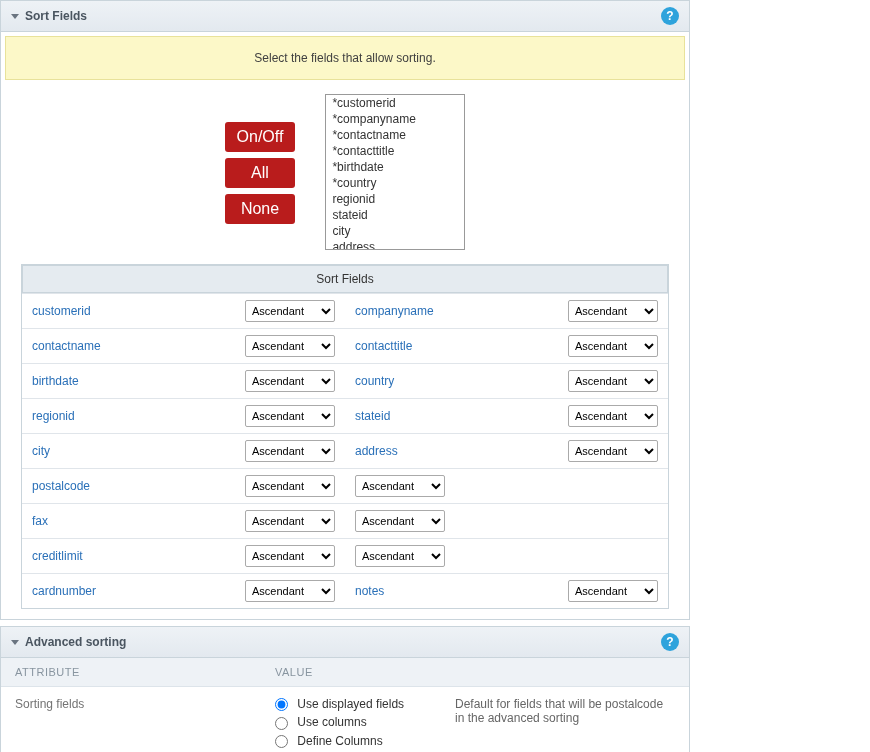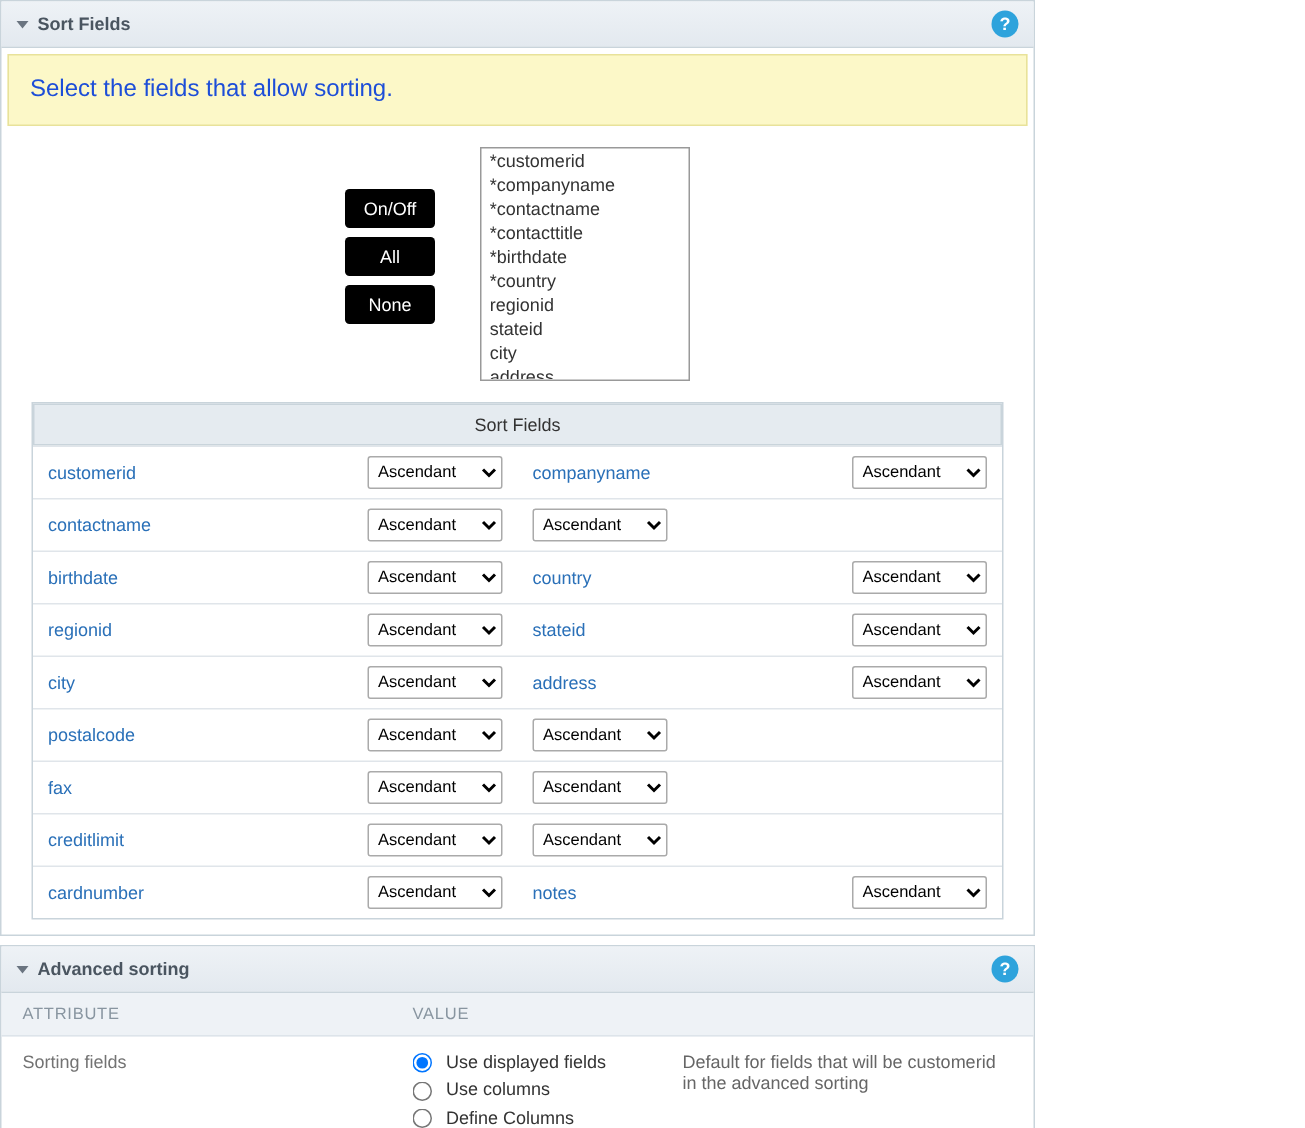--- a/index.html
+++ b/index.html
@@ -30,39 +30,40 @@
     display: flex; align-items: center; justify-content: center;
     font-size: 12px; cursor: pointer;
   }
 
   
   .banner {
     background: #fcf8c8;
     border: 1px solid #e8e29a;
     margin: 4px;
     padding: 14px;
-    color: #1d4ed8;
-    font-size: 16px;
+    text-align: center;
+    color: #404040;
+    font-size: 12px;
   }
 
   
   .selector-row {
     display: flex;
     justify-content: center;
     gap: 30px;
     padding: 10px 0 14px 0;
   }
   .btn-col { display: flex; flex-direction: column; gap: 6px; padding-top: 28px; }
   .btn {
-    background: #000000;
+    background: #b91c1c;
     color: #fff;
     border: none;
     border-radius: 3px;
     padding: 6px 12px;
-    font-size: 12px;
+    font-size: 16px;
     cursor: pointer;
     min-width: 56px;
     text-align: center;
   }
   .field-list {
     width: 140px; height: 156px;
     border: 1px solid #999;
     overflow-y: scroll;
     font-size: 12px;
   }
@@ -169,20 +170,21 @@
               <span class="fname">companyname</span>
               <select><option>Ascendant</option></select>
             </div>
           </div>
           <div class="sort-row">
             <div class="sort-cell">
               <span class="fname">contactname</span>
               <select><option>Ascendant</option></select>
             </div>
             <div class="sort-cell">
+              <span class="fname">contacttitle</span>
               <select><option>Ascendant</option></select>
             </div>
           </div>
           <div class="sort-row">
             <div class="sort-cell">
               <span class="fname">birthdate</span>
               <select><option>Ascendant</option></select>
             </div>
             <div class="sort-cell">
               <span class="fname">country</span>
@@ -276,17 +278,17 @@
         </label>
         <label>
           <input type="radio" name="sf" style="">
           <span>Use columns</span>
         </label>
         <label>
           <input type="radio" name="sf" style="">
           <span>Define Columns</span>
         </label>
       </div>
-      <div class="col-desc">Default for fields that will be customerid in the advanced sorting</div>
+      <div class="col-desc">Default for fields that will be postalcode in the advanced sorting</div>
     </div>
 
   </div>
 </div>
 
 </body></html>

